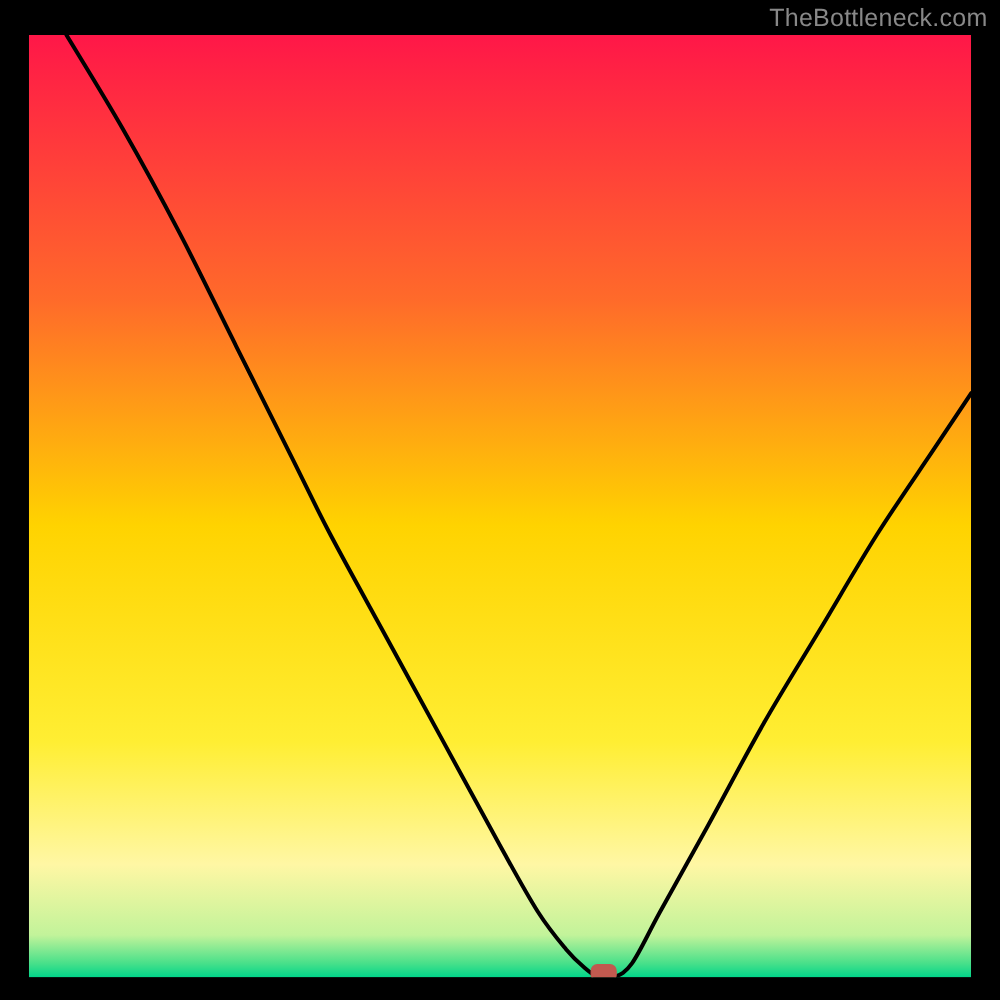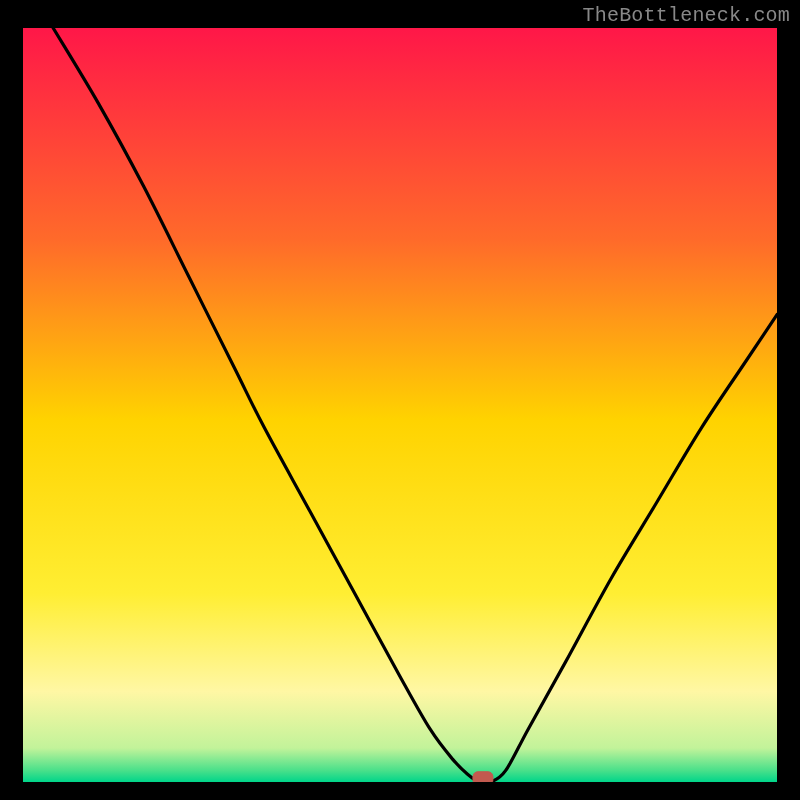--- a/index.html
+++ b/index.html
@@ -11,21 +11,20 @@
     font-family: Arial, Helvetica, sans-serif;
     overflow: hidden;
   }
   .frame {
     position: absolute;
     left: 0;
     top: 0;
     width: 800px;
     height: 648px;
     background: #000;
-    font-family: Liberation Mono, monospace;
   }
   .watermark {
     position: absolute;
     top: 4px;
     right: 10px;
     color: #888;
     font-size: 20px;
     font-weight: 500;
     letter-spacing: 0.2px;
     user-select: none;

